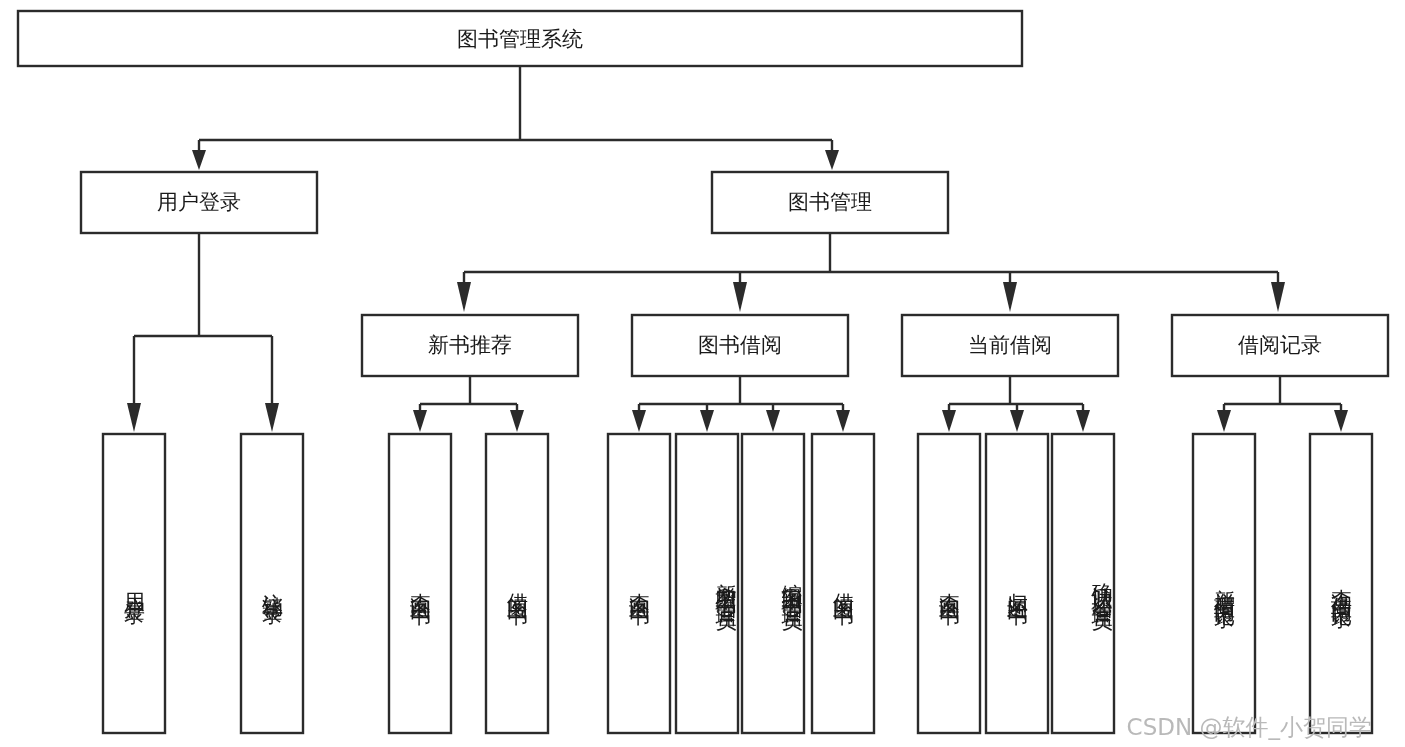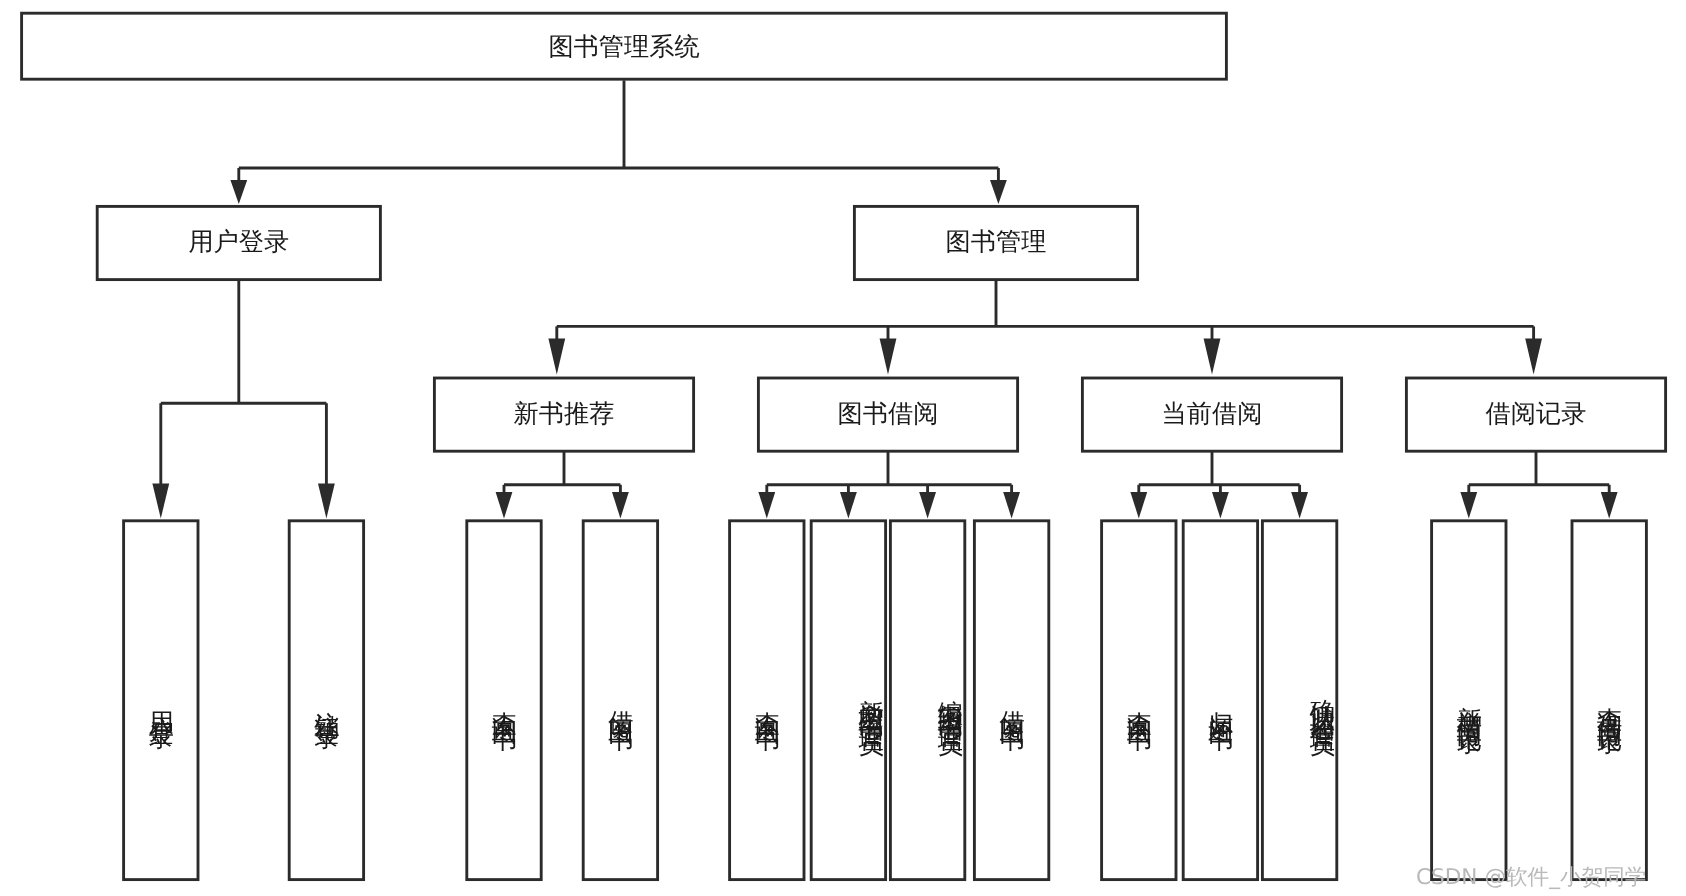--- a/index.html
+++ b/index.html
@@ -60,21 +60,21 @@
     color: #1a1a1a;
     text-align: center;
     white-space: nowrap;
     pointer-events: none;
   }
   .watermark {
     position: absolute;
     right: 8px;
     bottom: 4px;
     font-family: "DejaVu Sans", "Liberation Sans", sans-serif;
-    font-size: 18px;
+    font-size: 23px;
     color: #b9b9b9;
     white-space: nowrap;
     pointer-events: none;
   }
 </style>
 </head>
 <body>
 
 <div id="diagram-root">
 

